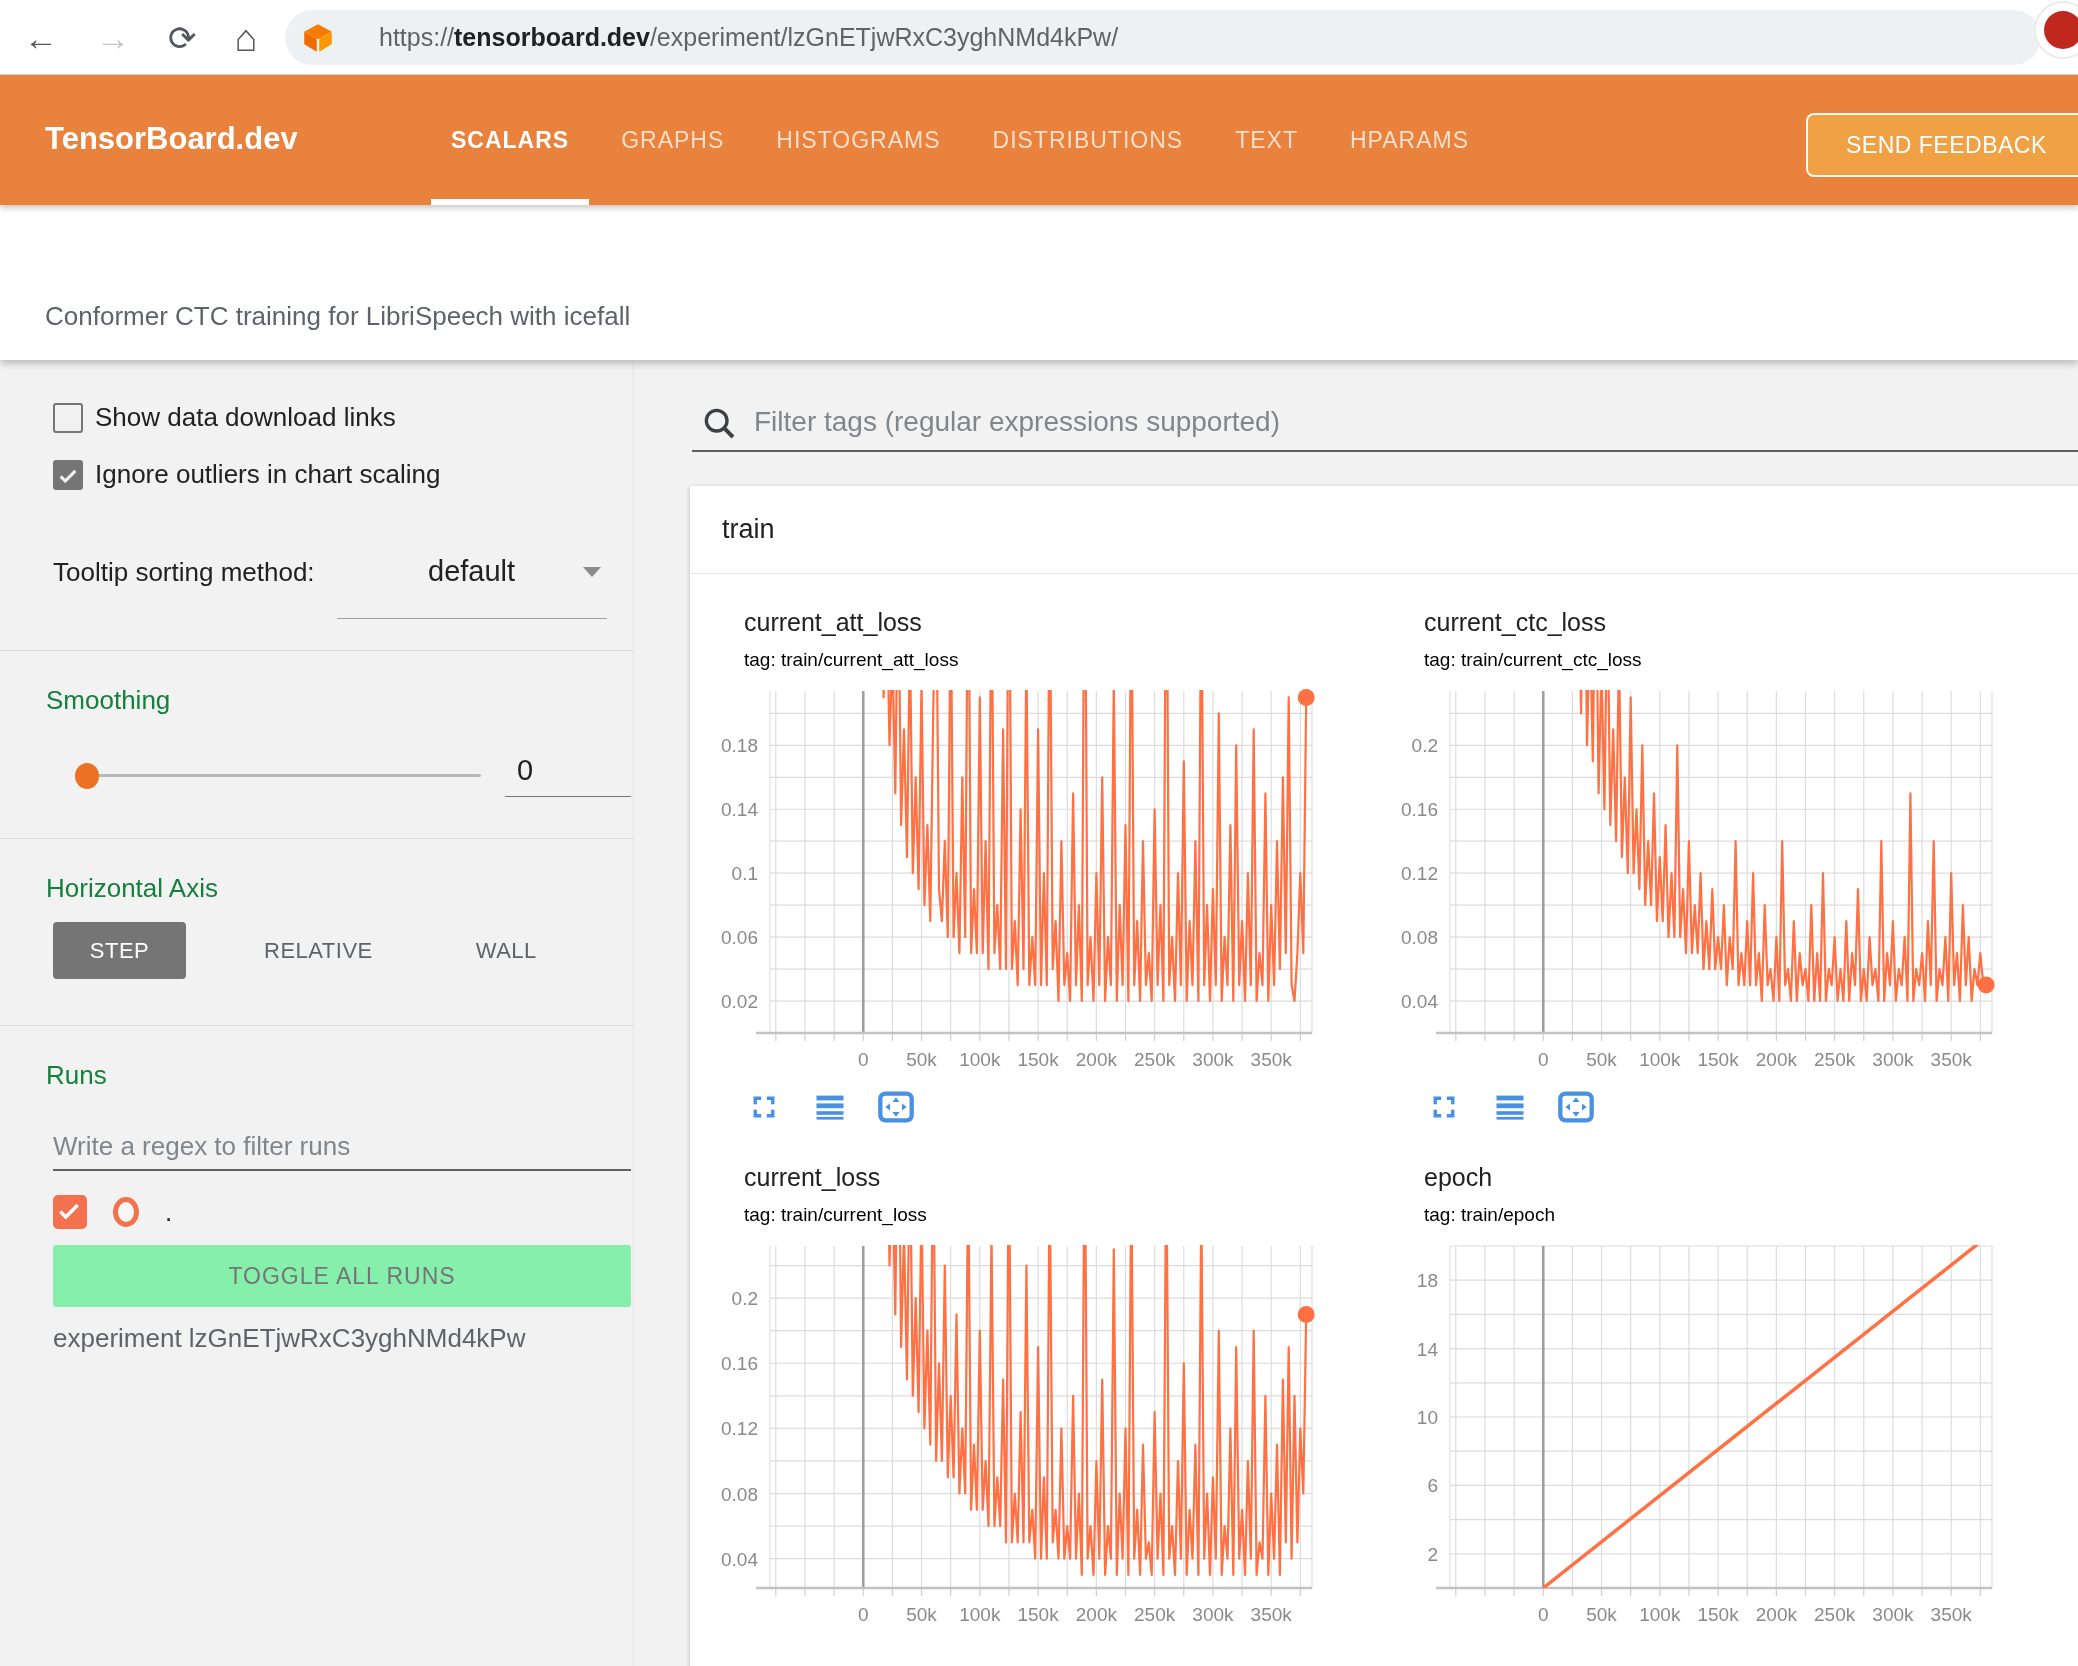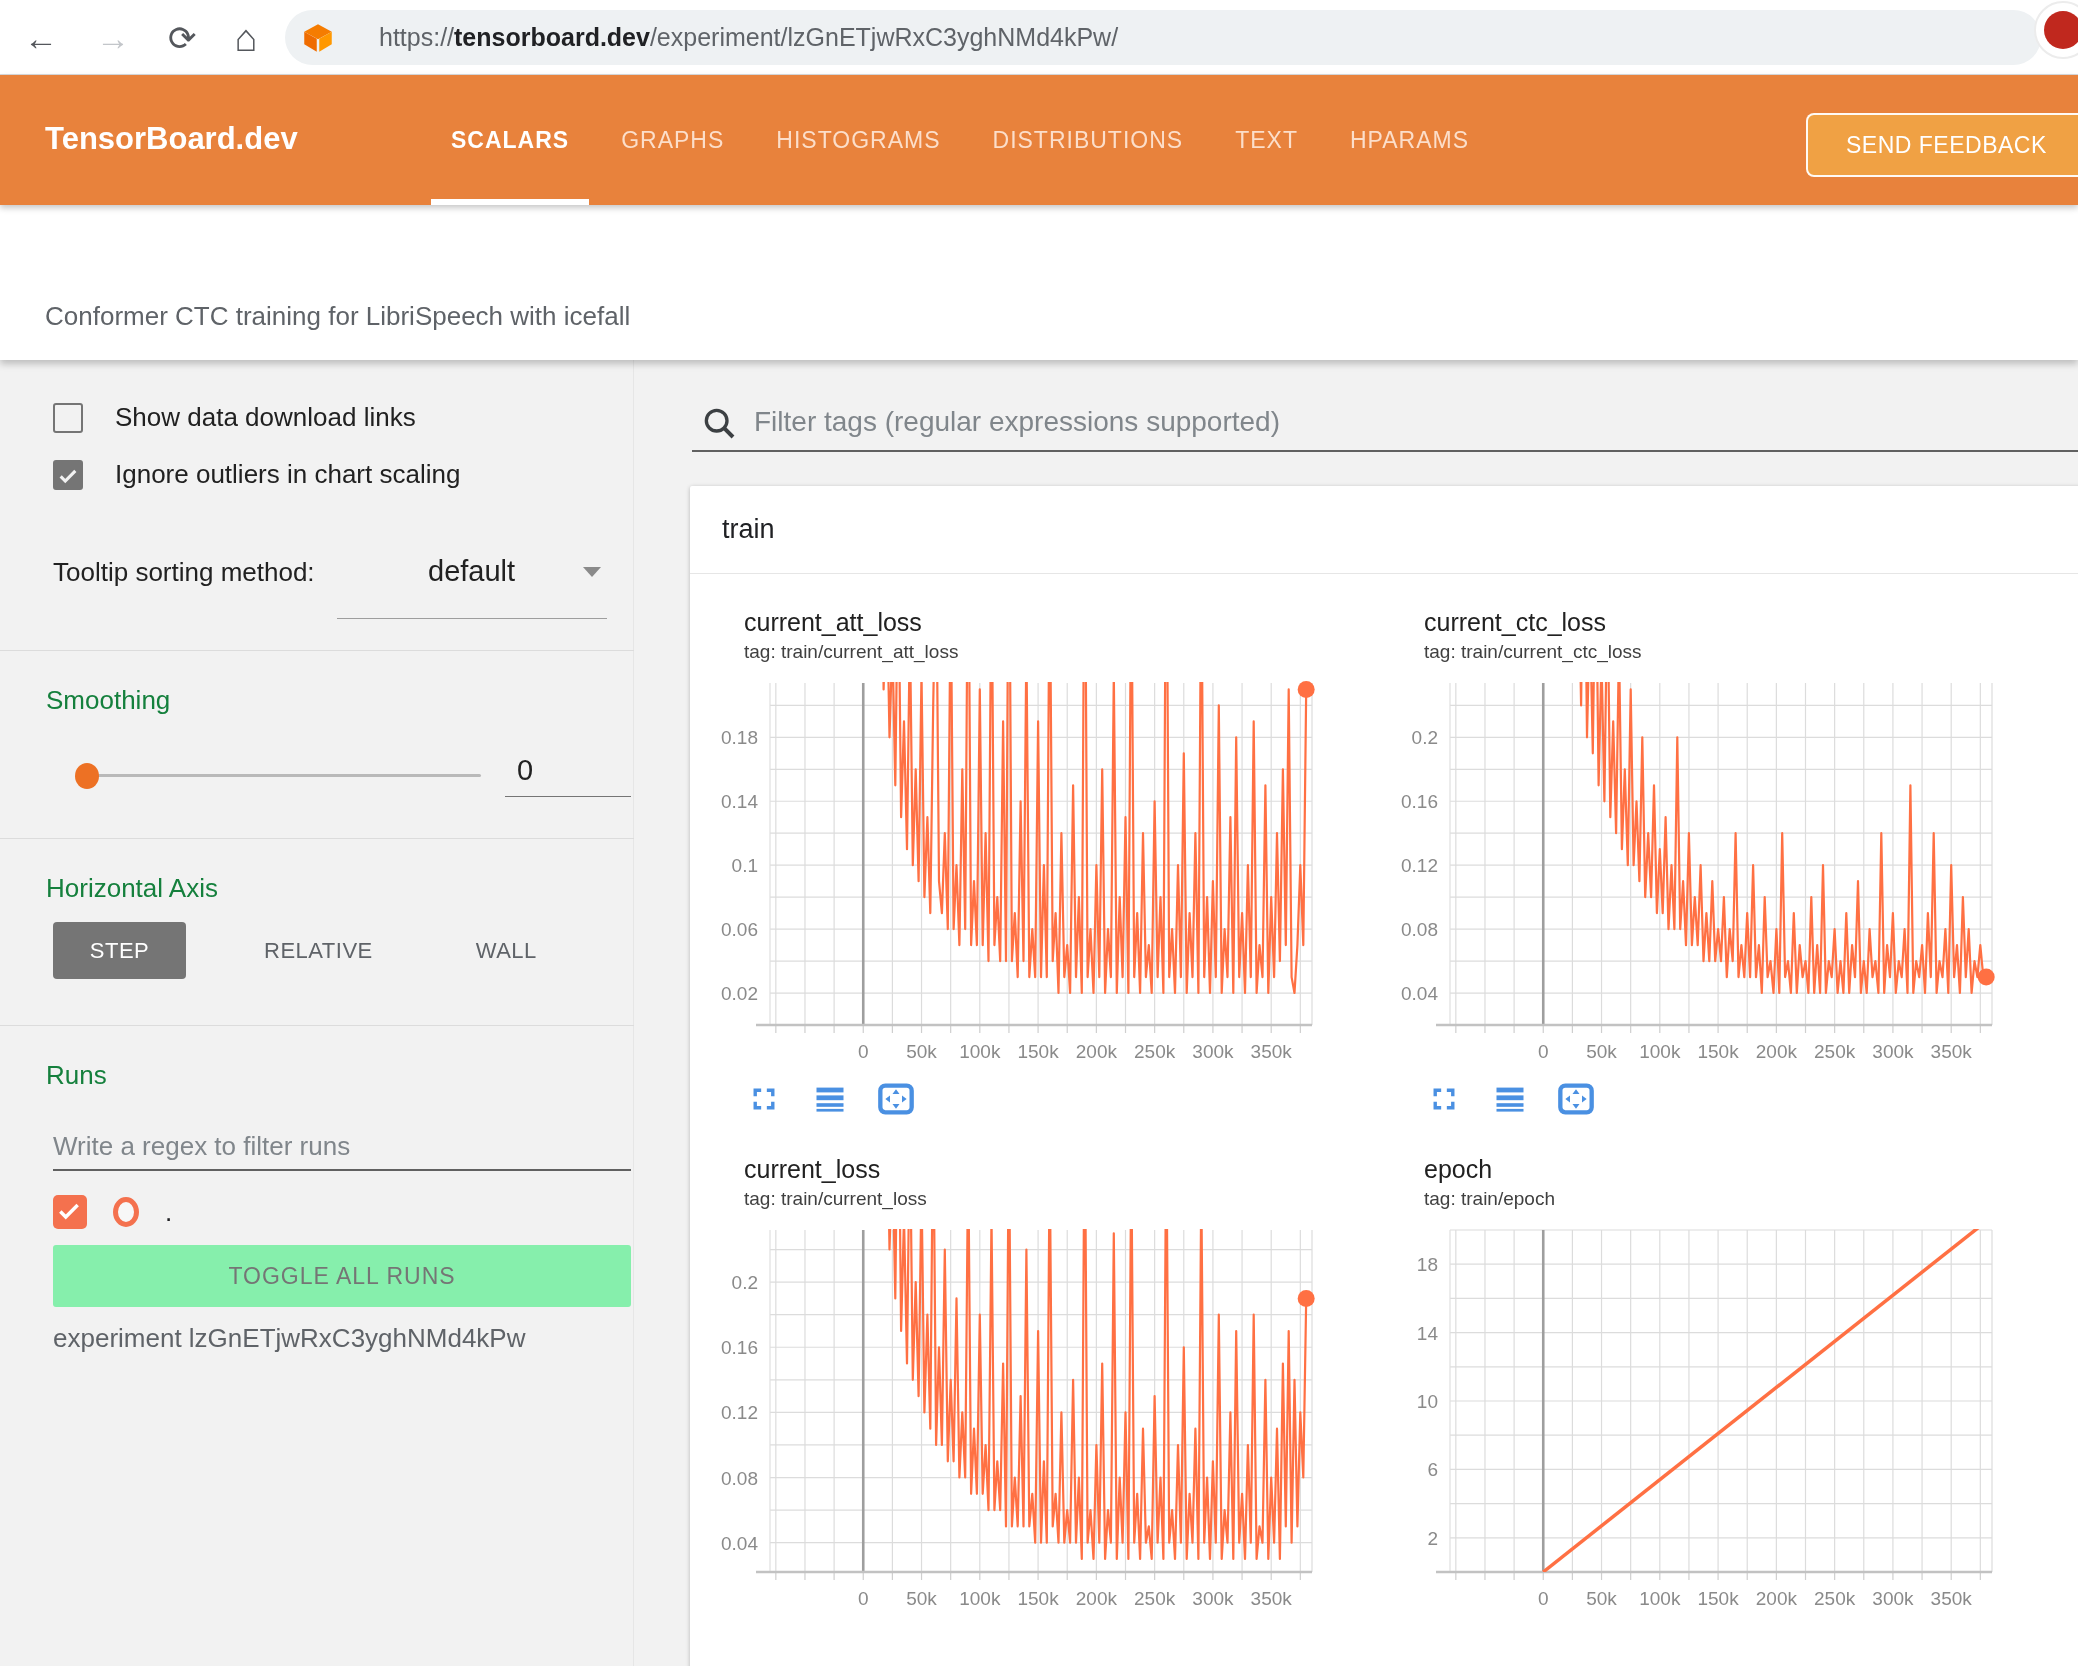--- a/index.html
+++ b/index.html
@@ -30,21 +30,21 @@
   
   #experiment-bar { position:absolute; left:0; top:205px; width:2078px; height:155px; background:#fff; box-shadow:0 4px 7px rgba(0,0,0,.22); z-index:4; }
   #experiment-title { position:absolute; left:45px; bottom:28px; font-size:26px; color:#5f6368; }
 
   
   #content { position:absolute; left:0; top:360px; width:2078px; height:1306px; background:#f2f2f2; }
 
   
   #sidebar { position:absolute; left:0; top:0; width:634px; height:1306px; background:#f2f2f2; border-right:1px solid #e6e6e6; }
   .sb-divider { position:absolute; left:0; width:634px; height:1px; background:#dcdcdc; }
-  .cb-row { position:absolute; left:53px; display:flex; align-items:center; gap:32px; cursor:pointer; }
+  .cb-row { position:absolute; left:53px; display:flex; align-items:center; gap:12px; cursor:pointer; }
   .checkbox { width:30px; height:30px; border:2.5px solid #757575; border-radius:3px; background:transparent; flex:0 0 auto; position:relative; }
   .checkbox.checked { background:#757575; border-color:#757575; }
   .checkbox.checked svg, .run-check svg { position:absolute; left:2px; top:3px; }
   .cb-label { font-size:26px; color:#212121; }
   .sb-heading { position:absolute; left:46px; font-size:26px; color:#15803d; }
   #tooltip-row { position:absolute; left:53px; top:195px; width:560px; display:flex; align-items:baseline; }
   #tooltip-dd { position:relative; margin-left:22px; width:270px; border-bottom:1.5px solid #9e9e9e; padding-bottom:30px; cursor:pointer;text-align:center; }
   #tooltip-dd .val { font-size:29px; color:#212121; }
   #tooltip-dd .caret { position:absolute; right:6px; top:12px; width:0; height:0; border-left:9px solid transparent; border-right:9px solid transparent; border-top:10px solid #8a8a8a; }
   #slider-row { position:absolute; left:0; top:385px; width:634px; height:60px; }
@@ -72,21 +72,21 @@
   #filter-row { position:absolute; left:58px; top:40px; right:0; height:52px; }
   #filter-row svg { position:absolute; left:8px; top:4px; }
   #filter-input { position:absolute; left:62px; top:0; right:0; height:44px; border:none; background:transparent; font-size:28px; color:#333; font-family:"Liberation Sans",sans-serif; outline:none; }
   #filter-underline { position:absolute; left:58px; right:0; top:90px; height:2px; background:#616161; }
   #card { position:absolute; left:56px; top:126px; width:1500px; height:1340px; background:#fff; box-shadow:0 1px 4px rgba(0,0,0,.25); border-radius:2px; }
   #card-header { height:88px; border-bottom:1px solid #e6e6e6; display:flex; align-items:center; padding-left:32px; cursor:pointer; }
   #card-title { font-size:27px; color:#202124; }
   #charts { display:grid; grid-template-columns:680px 680px; padding:34px 0 0 10px; row-gap:36px; }
   .tile { width:680px; }
   .chart-title { margin-left:44px; font-size:25px; color:#212121; }
-  .chart-tag { margin-left:44px; margin-top:4px; font-size:19px; color:#404040; }
+  .chart-tag { margin-left:44px; margin-top:12px; font-size:19px; color:#000000; }
   svg.plot { display:block; margin-top:14px; }
   svg.plot text { font-family:"Liberation Sans",sans-serif; font-size:19px; fill:#8a8a8a; }
   .chart-tools { display:flex; gap:26px; margin:10px 0 0 44px; align-items:center; }
   .tool { width:40px; height:40px; cursor:pointer; display:flex; align-items:center; justify-content:center; }
 </style>
 </head>
 <body>
 
 <div id="browser-bar">
   <div class="nav-icons">

